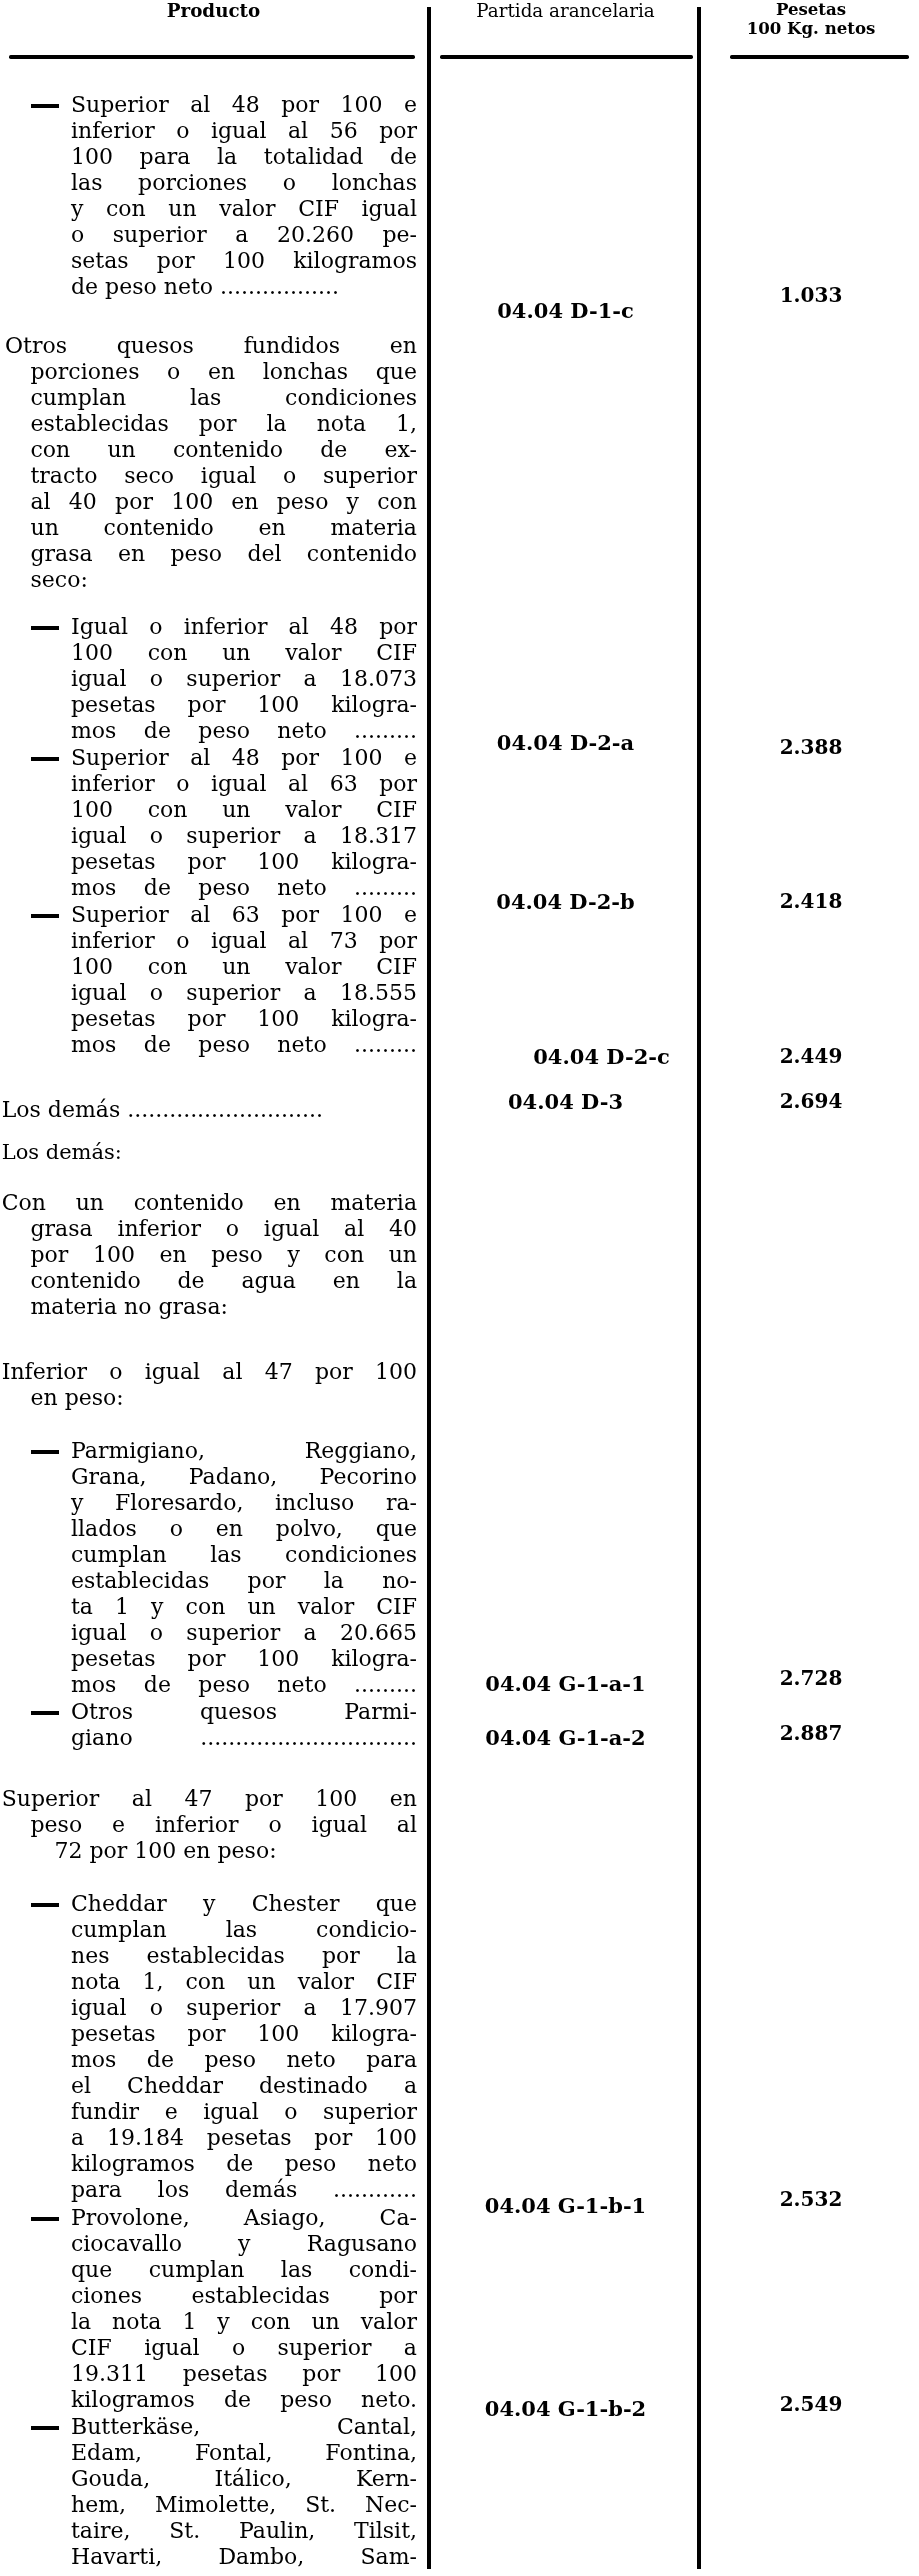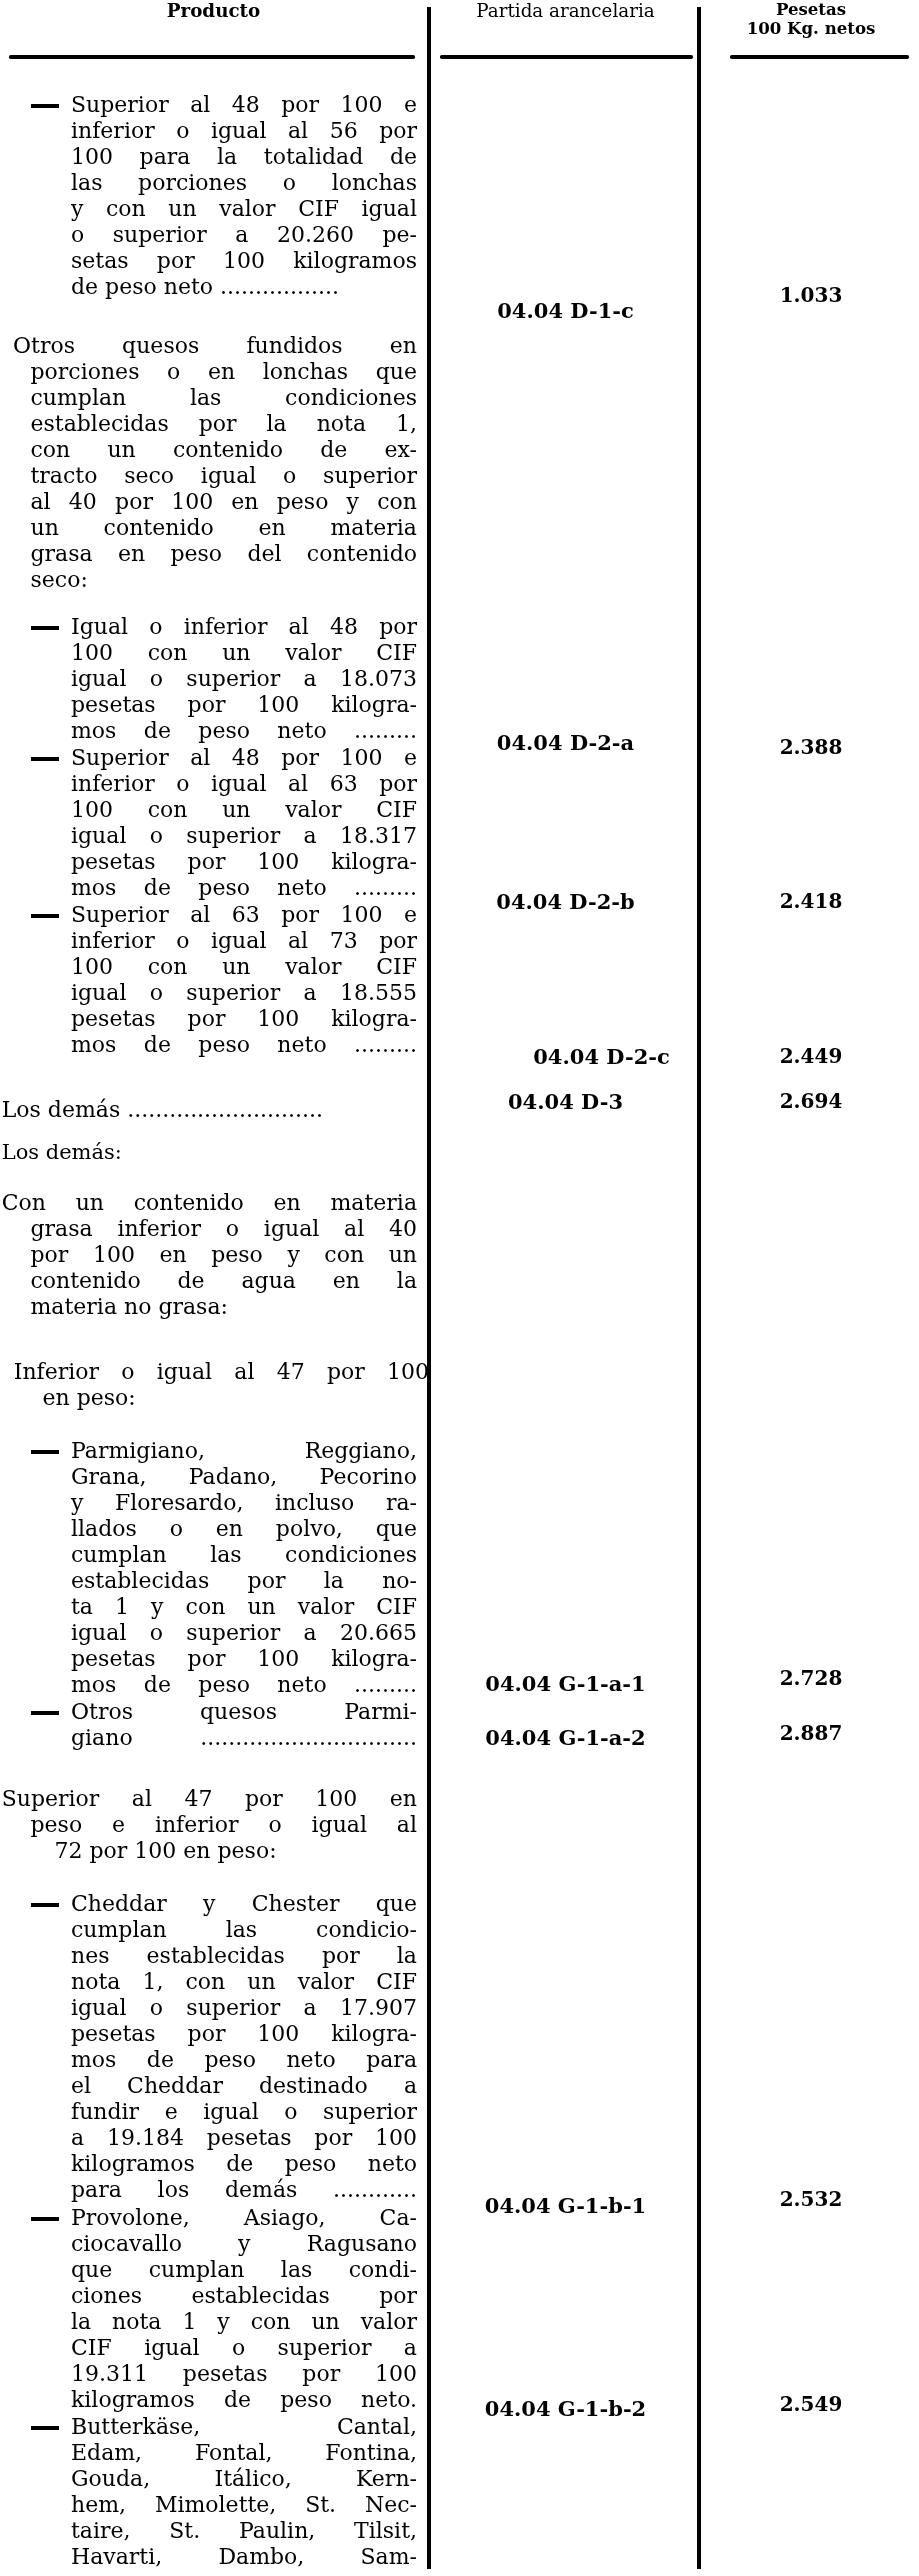--- a/index.html
+++ b/index.html
@@ -44,21 +44,21 @@
     <span class="txt">y con un valor CIF igual</span>
     <span class="txt">o superior a 20.260 pe-</span>
     <span class="txt">setas por 100 kilogramos</span>
     <span class="txt last">de peso neto .................</span>
   </div>
 </div>
 <div class="code" style="top:271px;margin-top:27px;">04.04 D-1-c</div>
 <div class="val" style="top:283px;">1.033</div>
 
 <div class="blk" style="top:333px;">
-  <span class="txt" style="padding-left:13px;">Otros quesos fundidos en</span>
+  <span class="txt" style="padding-left:5px;">Otros quesos fundidos en</span>
   <span class="txt" style="padding-left:30.5px;">porciones o en lonchas que</span>
   <span class="txt" style="padding-left:30.5px;">cumplan las condiciones</span>
   <span class="txt" style="padding-left:30.5px;">establecidas por la nota 1,</span>
   <span class="txt" style="padding-left:30.5px;">con un contenido de ex-</span>
   <span class="txt" style="padding-left:30.5px;">tracto seco igual o superior</span>
   <span class="txt" style="padding-left:30.5px;">al 40 por 100 en peso y con</span>
   <span class="txt" style="padding-left:30.5px;">un contenido en materia</span>
   <span class="txt" style="padding-left:30.5px;">grasa en peso del contenido</span>
   <span class="txt last" style="padding-left:30.5px;">seco:</span>
 </div>
@@ -115,21 +115,21 @@
 </div>
 
 <div class="blk" style="top:1190px;">
   <span class="txt" style="padding-left:1.7px;">Con un contenido en materia</span>
   <span class="txt" style="padding-left:30.5px;">grasa inferior o igual al 40</span>
   <span class="txt" style="padding-left:30.5px;">por 100 en peso y con un</span>
   <span class="txt" style="padding-left:30.5px;">contenido de agua en la</span>
   <span class="txt last" style="padding-left:30.5px;">materia no grasa:</span>
 </div>
 
-<div class="blk" style="top:1359px;margin-left:12px;">
+<div class="blk" style="top:1359px;">
   <span class="txt" style="padding-left:1.7px;">Inferior o igual al 47 por 100</span>
   <span class="txt last" style="padding-left:30.5px;">en peso:</span>
 </div>
 
 <div class="blk" style="top:1438px;">
   <div class="dash-item">
       <span class="dash"></span>
     <span class="txt">Parmigiano, Reggiano,</span>
     <span class="txt">Grana, Padano, Pecorino</span>
     <span class="txt">y Floresardo, incluso ra-</span>

